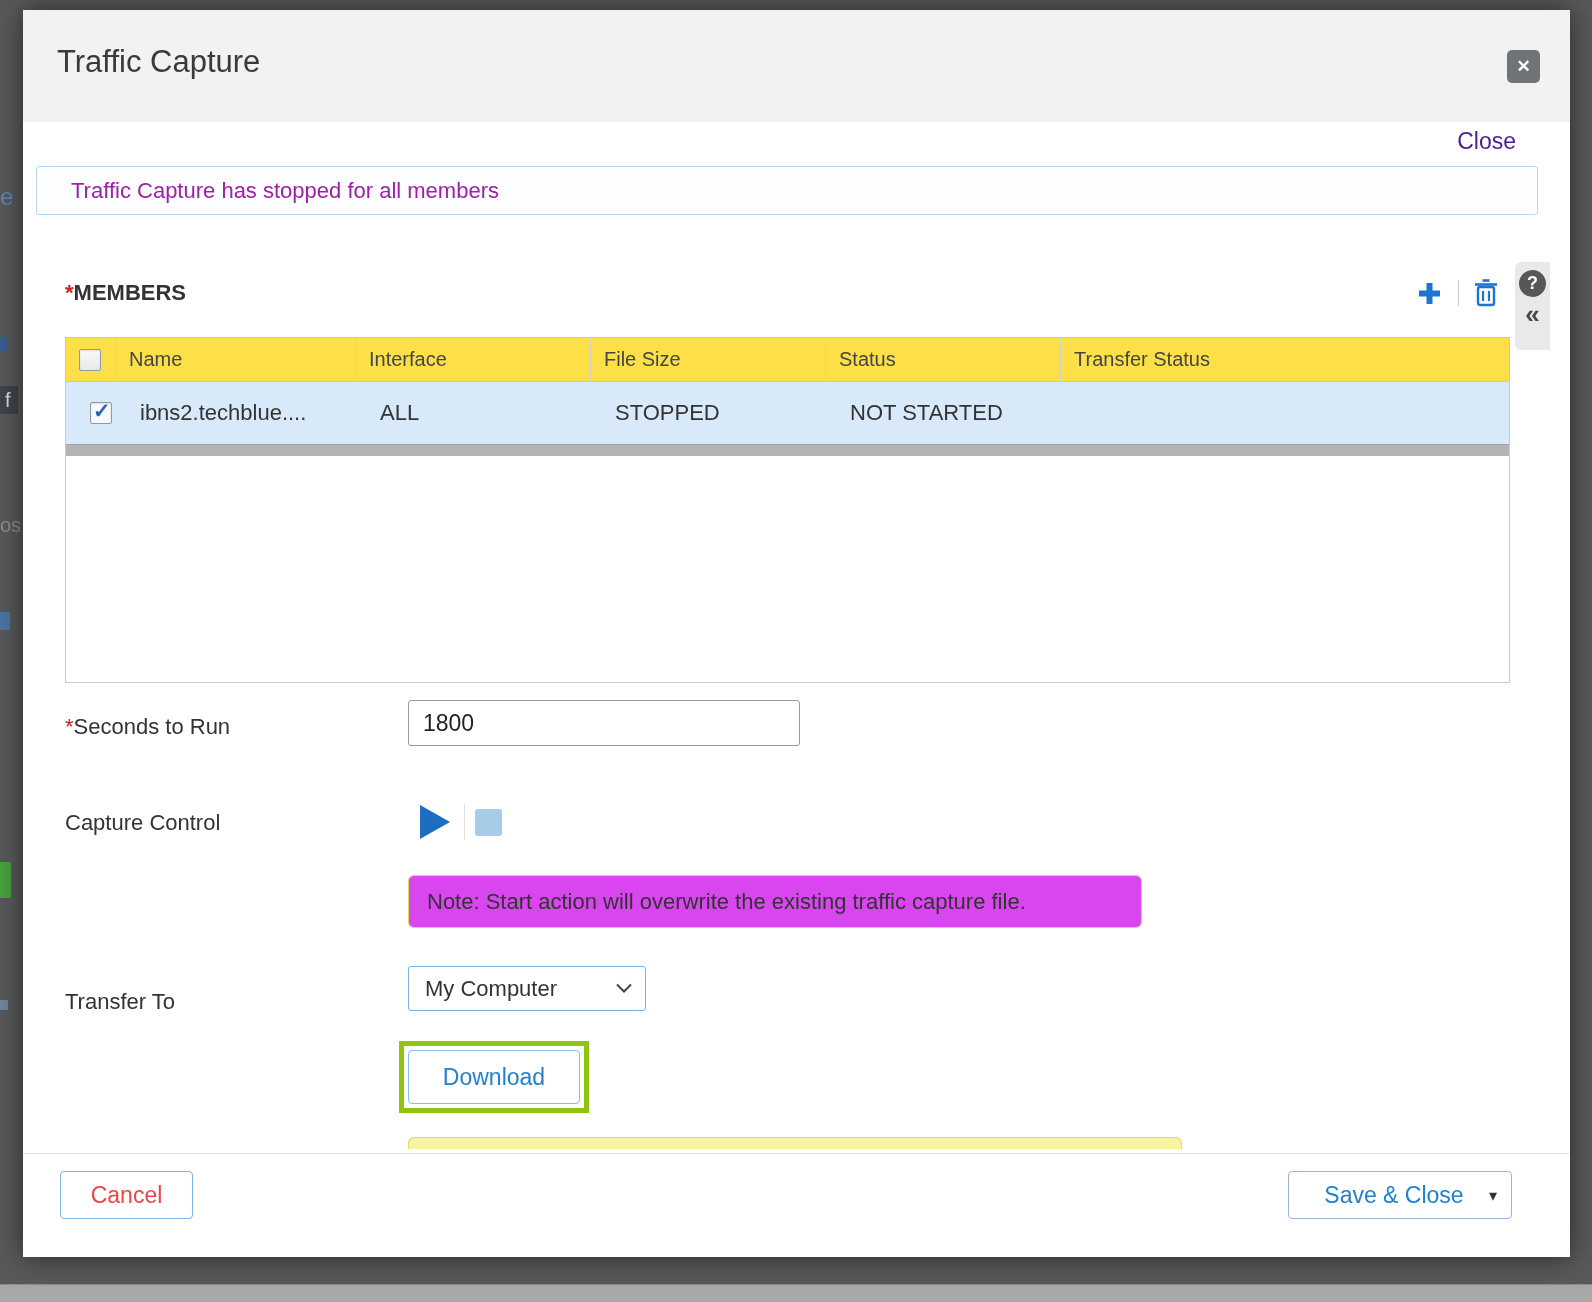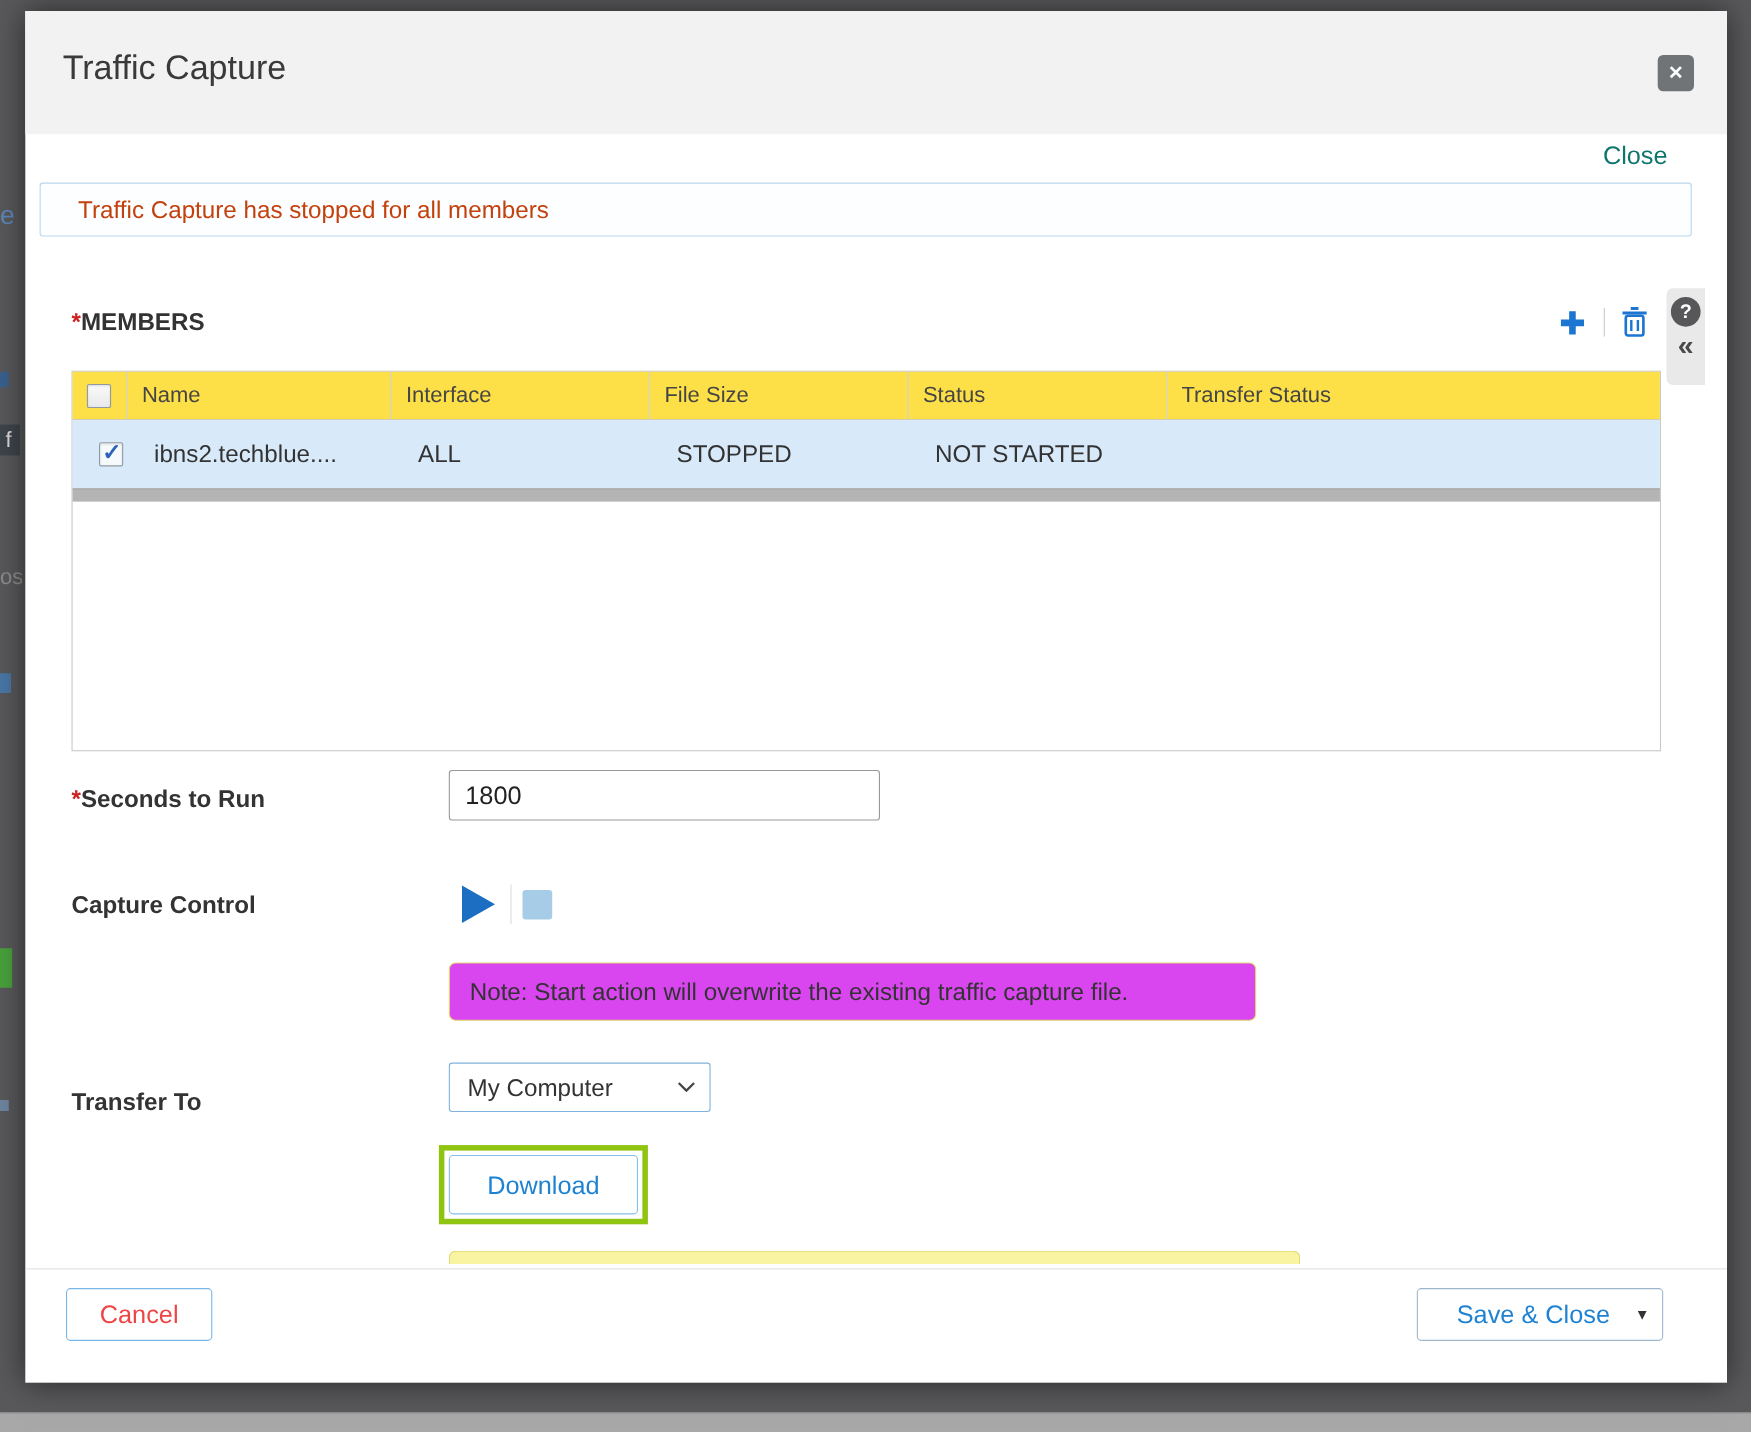--- a/index.html
+++ b/index.html
@@ -17,23 +17,23 @@
   .frag-dim1 { left:0; top:1000px; width:8px; height:10px; background:#6e86a0; }
   .bottom-strip { position:absolute; left:0; bottom:0; width:100%; height:18px; background:#a8a8a8; border-top:1px solid #8d8d8d; }
 
   
   .modal { position:absolute; left:23px; top:10px; width:1547px; height:1247px; background:#ffffff; box-shadow:0 0 26px rgba(0,0,0,.55); }
   .modal-header { position:absolute; top:0; left:0; right:0; height:112px; background:#f2f2f2; }
   .modal-title { position:absolute; left:34px; top:34px; font-size:31px; color:#3a3a3a; }
   .modal-x { position:absolute; right:30px; top:40px; width:33px; height:33px; background:#717477; border-radius:5px; display:flex; align-items:center; justify-content:center; cursor:pointer; }
   .modal-x span { color:#fff; font-size:17px; font-weight:bold; }
 
-  .close-link { position:absolute; right:54px; top:118px; font-size:23px; color:#0f766e; cursor:pointer; text-decoration:none; }
+  .close-link { position:absolute; right:54px; top:118px; font-size:23px; color:#4c1d95; cursor:pointer; text-decoration:none; }
 
-  .msg-box { position:absolute; left:13px; top:156px; width:1502px; height:49px; background:#fdfeff; border:1px solid #b9d7ee; border-radius:3px; font-size:22px; color:#c2410c; line-height:47px; padding-left:34px; }
+  .msg-box { position:absolute; left:13px; top:156px; width:1502px; height:49px; background:#fdfeff; border:1px solid #b9d7ee; border-radius:3px; font-size:22px; color:#a21caf; line-height:47px; padding-left:34px; }
 
   
   .members-label { position:absolute; left:42px; top:270px; font-size:22px; font-weight:bold; color:#333; }
   .req { color:#cc2222; }
   .members-actions { position:absolute; right:72px; top:268px; display:flex; align-items:center; gap:15px; height:30px; }
   .v-div { width:1px; height:26px; background:#c9c9c9; }
   .icon-btn { display:flex; align-items:center; justify-content:center; cursor:pointer; }
 
   .help-tab { position:absolute; right:20px; top:252px; width:35px; height:88px; background:#e9e9e9; border-radius:6px 0 0 6px; display:flex; flex-direction:column; align-items:center; justify-content:flex-start; padding-top:8px; gap:6px; }
   .help-icon { width:27px; height:27px; border-radius:50%; background:#57575a; color:#fff; font-size:18px; font-weight:bold; display:flex; align-items:center; justify-content:center; cursor:pointer; }
@@ -47,21 +47,21 @@
   .t-head .t-cell:last-child { border-right:none; }
   .t-row { height:62px; background:#d8eafa; }
   .t-row .t-cell { font-size:22px; color:#333; display:flex; align-items:center; padding-left:24px; }
   .t-scrollbar { height:12px; background:#b4b4b4; border-top:1px solid #a3a3a3; cursor:pointer; }
 
   .checkbox { width:22px; height:22px; border:1px solid #8f9aa4; border-radius:2px; background:linear-gradient(#fafafa,#e9e9e9); position:relative; display:inline-block; box-shadow:inset 0 1px 2px rgba(0,0,0,.12); cursor:pointer; }
   .checkbox.checked { background:#f6fafd; }
   .check-glyph { position:absolute; left:2px; top:-4px; color:#2a62b8; font-weight:bold; font-size:21px; }
 
   
-  .f-label { position:absolute; left:42px; font-size:22px; font-weight:bold; color:#333; }
+  .f-label { position:absolute; left:42px; font-size:22px; font-weight:normal; color:#333; }
   .seconds-input { position:absolute; left:385px; top:690px; width:392px; height:46px; border:1px solid #999; border-radius:3px; font-size:23px; color:#222; padding:0 14px; font-family:"Liberation Sans",sans-serif; }
 
   .play-btn { position:absolute; left:397px; top:795px; width:0; height:0; border-left:30px solid #1b6ec2; border-top:17px solid transparent; border-bottom:17px solid transparent; cursor:pointer; }
   .cc-div { position:absolute; left:441px; top:794px; width:1px; height:36px; background:#dcdcdc; }
   .stop-btn { position:absolute; left:452px; top:799px; width:27px; height:27px; background:#a6cce8; border-radius:3px; cursor:pointer; }
 
   .note-box { position:absolute; left:385px; top:865px; width:734px; height:53px; background:#d946ef; border:1px solid #e0d86e; border-radius:6px; font-size:22px; color:#333; line-height:51px; padding-left:18px; }
 
   .select-box { position:absolute; left:385px; top:956px; width:238px; height:45px; background:#fff; border:1px solid #7fb3dd; border-radius:3px; display:flex; align-items:center; padding-left:16px; font-size:22px; color:#333; cursor:pointer; }
   .select-chevron { position:absolute; right:13px; top:16px; }

